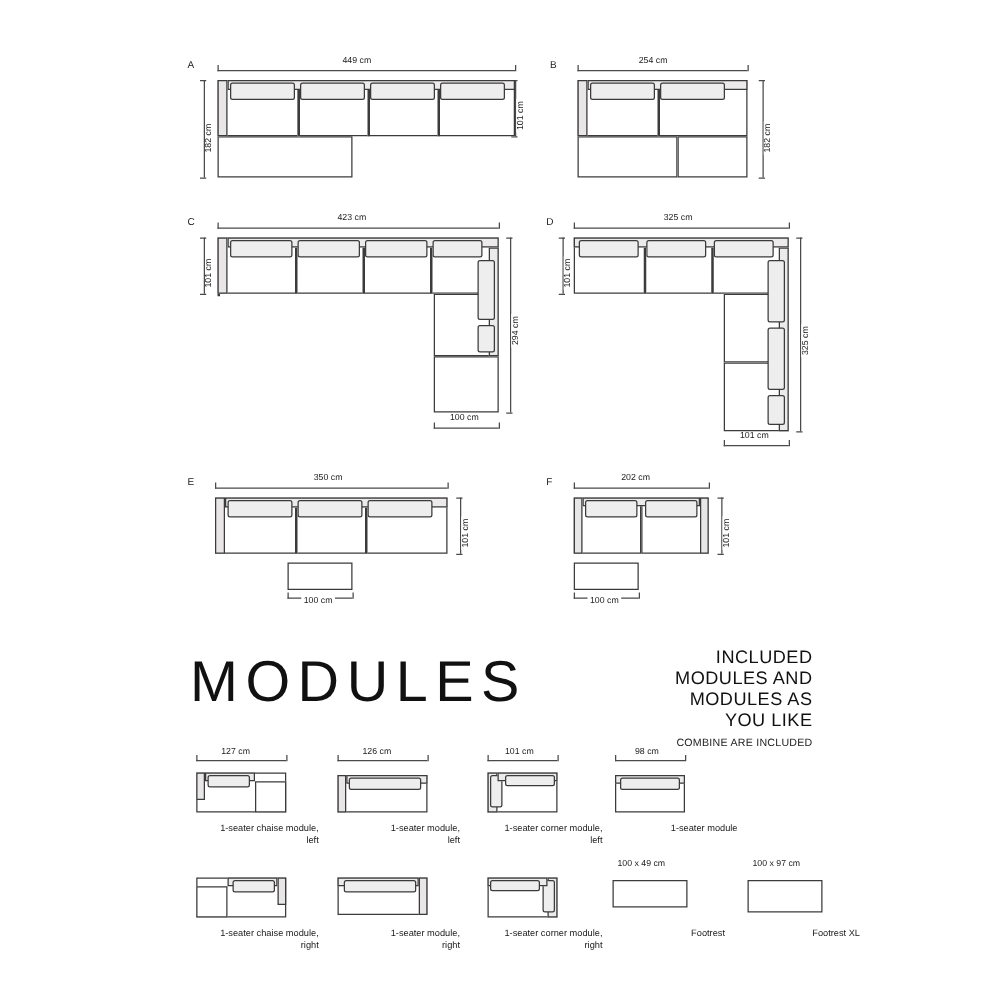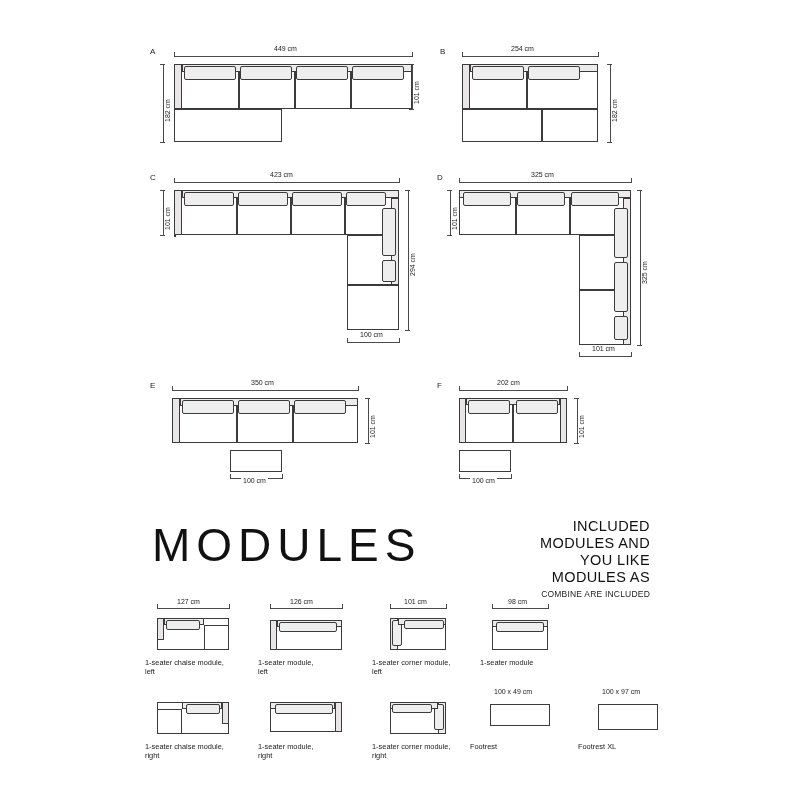--- a/index.html
+++ b/index.html
@@ -54,21 +54,21 @@
     text-align:right;
     margin-top:3px;
   }
 
   
   .legend-cap{
     position:absolute;
     font-size:7.4px;
     line-height:9px;
     color:#1a1a1a;
-    text-align:left;
+    text-align:right;
     white-space:pre-line;
   }
 </style>
 </head>
 <body>
 
 <div class="stage">
 
   <div class="abs" style="left:150px;top:44px;width:270px;height:100px;">
     <div class="cfg-letter abs" style="left:0px;top:3px;">A</div>
@@ -260,22 +260,22 @@
     <div class="cush" style="left:31px;top:22px;width:42px;height:14px;"></div>
     <div class="cush" style="left:79px;top:22px;width:42px;height:14px;"></div>
     <div class="mod" style="left:22px;top:72px;width:52px;height:22px;"></div>
   </div>
 
   <div id="brand-title" style="left:152px;top:518px;">MODULES</div>
 
   <div class="abs" style="left:400px;top:518px;width:250px;">
     <div class="combine-line">INCLUDED</div>
     <div class="combine-line">MODULES AND</div>
+    <div class="combine-line">MODULES AS</div>
     <div class="combine-line">YOU LIKE</div>
-    <div class="combine-line">MODULES AS</div>
     <div class="fittings">COMBINE ARE INCLUDED</div>
   </div>
 
   <div class="abs" style="left:145px;top:598px;width:110px;height:90px;">
     <div class="dim-h" style="left:12px;top:10px;width:72px;"></div>
     <div class="tick-v" style="left:12px;top:6px;"></div>
     <div class="tick-v" style="left:84px;top:6px;"></div>
     <div class="dimtext" style="left:30px;top:0px;">127 cm</div>
     <div class="mod" style="left:12px;top:20px;width:72px;height:32px;"></div>
     <div class="arm" style="left:12px;top:20px;width:7px;height:22px;"></div>

